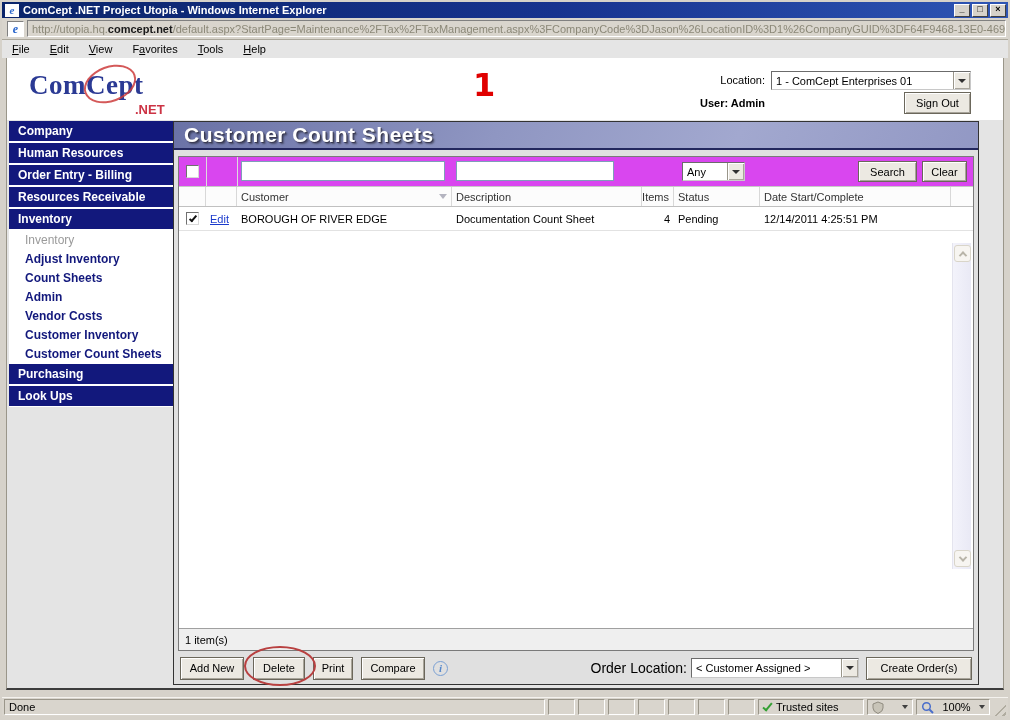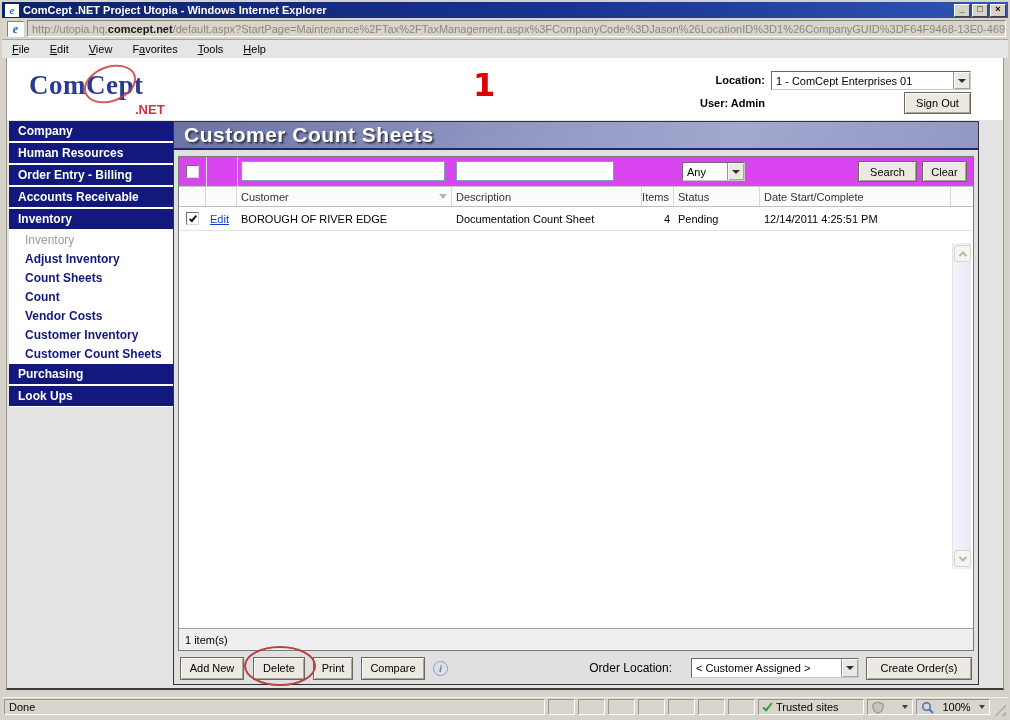--- a/index.html
+++ b/index.html
@@ -68,21 +68,21 @@
   .logo-swoosh {
     position: absolute; left: 62px; top: 2px; width: 54px; height: 36px;
     border: 2px solid rgba(204,60,60,0.85); border-radius: 50%;
     transform: rotate(-20deg); pointer-events: none;
   }
   .logo-net { position: absolute; left: 114px; top: 38px; color: #cc3344; font-weight: bold; font-size: 13px; }
   .annotation-num {
     position: absolute; left: 466px; top: 8px; color: #e00000;
     font-size: 32px; font-weight: bold; font-family: "DejaVu Sans", sans-serif;
   }
-  .loc-label { position: absolute; left: 646px; top: 16px; width: 112px; text-align: right; font-weight: bold; }
+  .loc-label { position: absolute; left: 646px; top: 16px; width: 112px; text-align: right; font-weight: normal; }
   .user-label { position: absolute; left: 646px; top: 39px; width: 112px; text-align: right; font-weight: bold; }
   .signout { position: absolute; left: 897px; top: 34px; width: 67px; height: 22px; }
   
   .btn {
     background: #ece9e2; border: 1px solid #6b675b;
     box-shadow: inset 1px 1px 0 #ffffff, inset -1px -1px 0 #a8a49a;
     display: flex; align-items: center; justify-content: center;
     font-size: 11px; color: #000; cursor: default;
   }
   
@@ -163,21 +163,21 @@
   .fgroup { display: flex; align-items: center; }
   .btn-addnew { width: 64px; height: 23px; margin-right: 9px; }
   .btn-delete { width: 52px; height: 23px; margin-right: 8px; }
   .btn-print  { width: 40px; height: 23px; margin-right: 8px; }
   .btn-compare{ width: 64px; height: 23px; margin-right: 8px; }
   .info-icon {
     width: 15px; height: 15px; border: 1px solid #7aa0d4; border-radius: 50%;
     color: #5588cc; font-family: "Liberation Serif", serif; font-style: italic; font-weight: bold;
     font-size: 11px; line-height: 13px; text-align: center;
   }
-  .ol-label { font-size: 12px; margin-right: 19px; }
+  .ol-label { font-size: 14px; margin-right: 4px; }
   .ol-select { width: 168px; height: 20px; margin-right: 7px; }
   .btn-create { width: 106px; height: 23px; }
   .annotation-ellipse {
     position: absolute; left: 70px; top: 524px; width: 72px; height: 40px;
     border: 2px solid #b84040; border-radius: 50%; z-index: 6; pointer-events: none;
   }
   
   .statusbar {
     position: absolute; left: 2px; top: 697px; right: 2px; height: 19px;
     background: #d9d5cd; border-top: 1px solid #f4f2ee;
@@ -248,26 +248,26 @@
           <span class="tri-down"></span>
         </span>
     </div>
     <span class="user-label">User: Admin</span>
     <div class="btn signout">Sign Out</div>
 
     <div class="sidebar">
       <div class="nav-header">Company</div>
       <div class="nav-header">Human Resources</div>
       <div class="nav-header">Order Entry - Billing</div>
-      <div class="nav-header">Accounts Receivable</div>
+      <div class="nav-header">Resources Receivable</div>
       <div class="nav-header">Inventory</div>
       <div class="nav-sub nav-sub-disabled">Inventory</div>
       <div class="nav-sub">Adjust Inventory</div>
       <div class="nav-sub">Count Sheets</div>
-      <div class="nav-sub">Count</div>
+      <div class="nav-sub">Admin</div>
       <div class="nav-sub">Vendor Costs</div>
       <div class="nav-sub">Customer Inventory</div>
       <div class="nav-sub">Customer Count Sheets</div>
       <div class="nav-header">Purchasing</div>
       <div class="nav-header" style="margin-bottom:0;">Look Ups</div>
     </div>
 
     <div class="content">
       <div class="banner">Customer Count Sheets</div>
 

